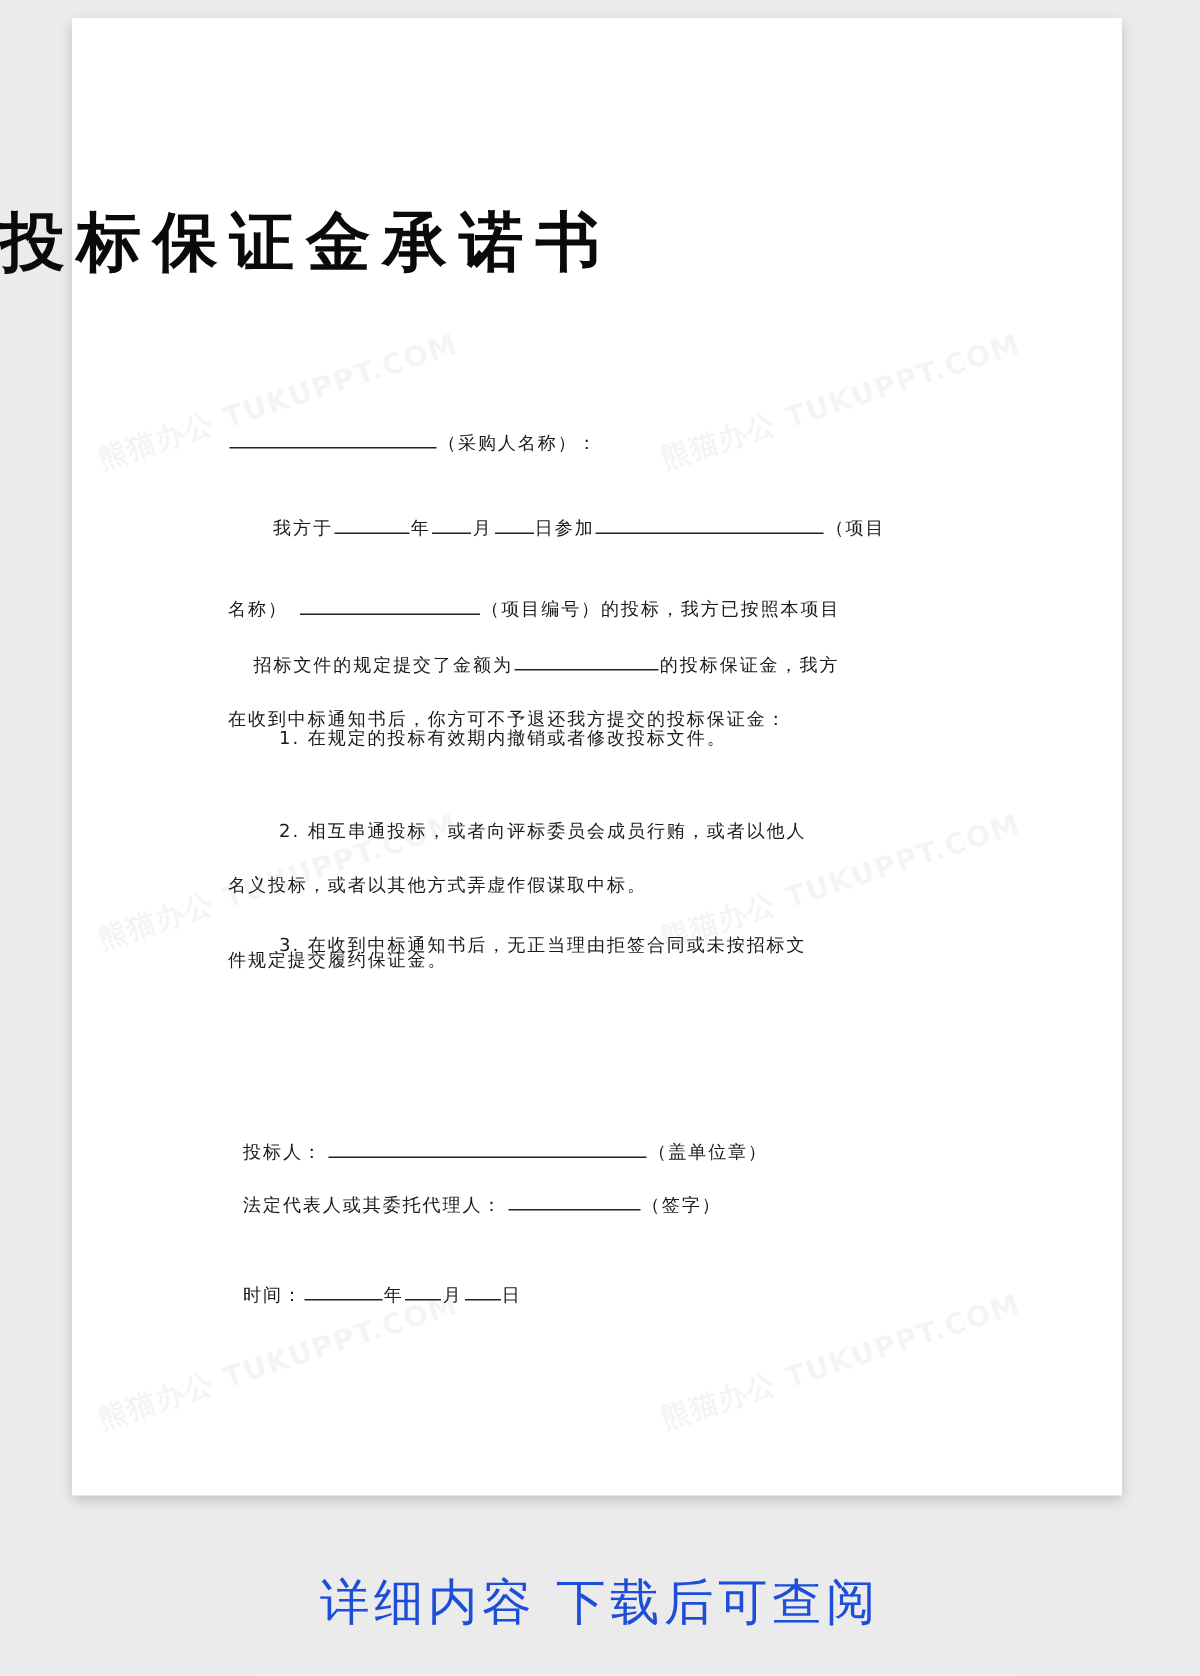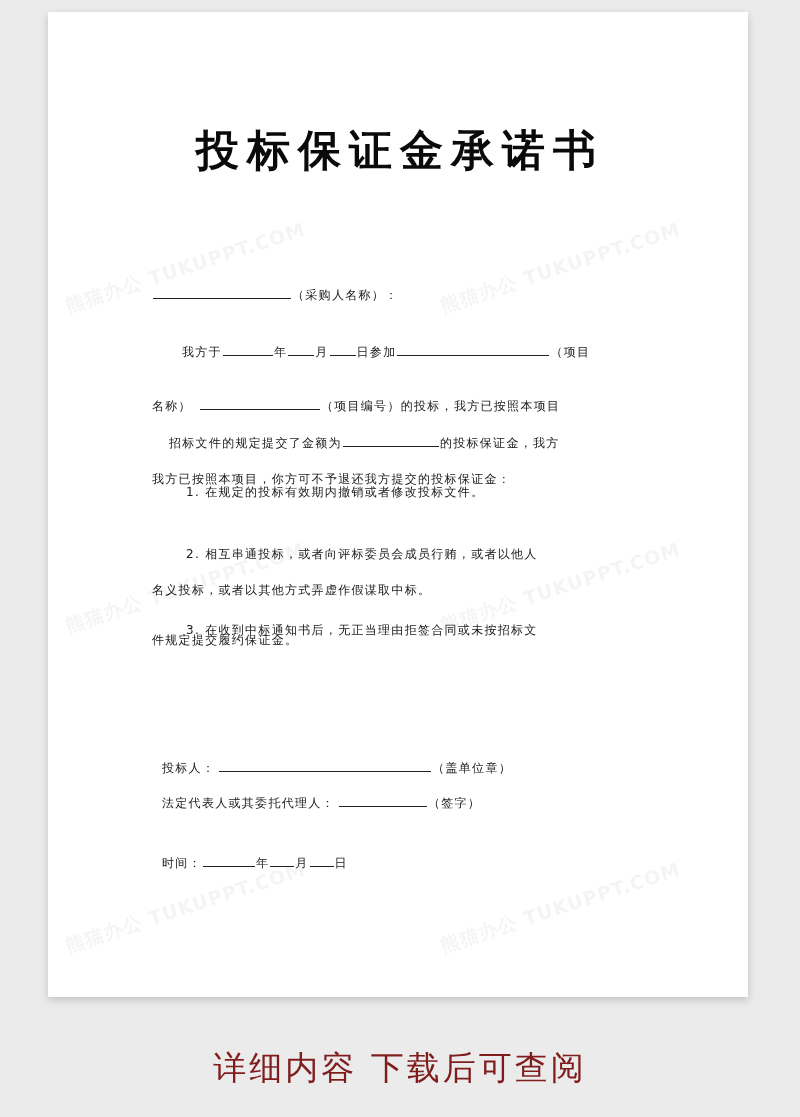--- a/index.html
+++ b/index.html
@@ -1,27 +1,27 @@
 <!DOCTYPE html>
 <html><head>
 <meta charset="utf-8">
 <style>
   html, body { margin:0; padding:0; }
   body { width:800px; height:1117px; background:#ebebeb; position:relative; overflow:hidden;
          font-family:"DejaVu Sans","Liberation Sans",sans-serif; color:#111; }
   .paper { position:absolute; left:48px; top:12px; width:700px; height:985px; background:#fff;
            box-shadow:0 3px 8px rgba(0,0,0,0.18); }
-  .title { position:absolute; left:0; width:800px; top:122px; text-align:center; font-size:43px;
+  .title { position:absolute; left:0; width:800px; top:133px; font-size:43px;
            font-weight:bold; letter-spacing:8px; color:#0a0a0a; }
   .line { position:absolute; left:0; white-space:nowrap; font-size:12px; letter-spacing:1.3px; color:#1a1a1a; }
   .blank { display:inline-block; border-bottom:1px solid #222; height:1px; vertical-align:baseline; margin:0 1px; }
   .wm { position:absolute; font-size:19px; font-weight:bold; color:rgba(0,0,0,0.045);
         transform:rotate(-18deg); white-space:nowrap; letter-spacing:1px; }
   .footer { position:absolute; left:0; width:800px; top:1046px; text-align:center; font-size:33px;
-            color:#7f1d1d; letter-spacing:3px; }
+            color:#1d4ed8; letter-spacing:3px; }
 </style>
 </head>
 <body>
 
 <div class="paper"></div>
 
 <div class="wm" style="left:60px;top:255px;">熊猫办公 TUKUPPT.COM</div>
 <div class="wm" style="left:435px;top:255px;">熊猫办公 TUKUPPT.COM</div>
 <div class="wm" style="left:60px;top:575px;">熊猫办公 TUKUPPT.COM</div>
 <div class="wm" style="left:435px;top:575px;">熊猫办公 TUKUPPT.COM</div>
@@ -36,21 +36,21 @@
 
 <div class="line" style="left:182px;top:344px;">
   <span>我方于</span><span class="blank" style="width:50px;"></span><span>年</span><span class="blank" style="width:26px;"></span><span>月</span><span class="blank" style="width:26px;"></span><span>日参加</span><span class="blank" style="width:152px;"></span><span>（项目</span>
 </div>
 <div class="line" style="left:152px;top:398px;">
   <span>名称）</span><span class="blank" style="width:120px;margin-left:8px;"></span><span>（项目编号）的投标，我方已按照本项目</span>
 </div>
 <div class="line" style="left:169px;top:435px;">
   <span>招标文件的规定提交了金额为</span><span class="blank" style="width:96px;"></span><span>的投标保证金，我方</span>
 </div>
-<div class="line" style="left:152px;top:471px;">我方已按照本项目，你方可不予退还我方提交的投标保证金：</div>
+<div class="line" style="left:152px;top:471px;">在收到中标通知书后，你方可不予退还我方提交的投标保证金：</div>
 
 <div class="line" style="left:186px;top:484px;">1. 在规定的投标有效期内撤销或者修改投标文件。</div>
 <div class="line" style="left:186px;top:546px;text-align:right;">2. 相互串通投标，或者向评标委员会成员行贿，或者以他人</div>
 <div class="line" style="left:152px;top:582px;">名义投标，或者以其他方式弄虚作假谋取中标。</div>
 <div class="line" style="left:186px;top:622px;">3. 在收到中标通知书后，无正当理由拒签合同或未按招标文</div>
 <div class="line" style="left:152px;top:632px;">件规定提交履约保证金。</div>
 
 <div class="line" style="left:162px;top:760px;">
   <span>投标人：</span><span class="blank" style="width:212px;margin-left:4px;"></span><span>（盖单位章）</span>
 </div>

